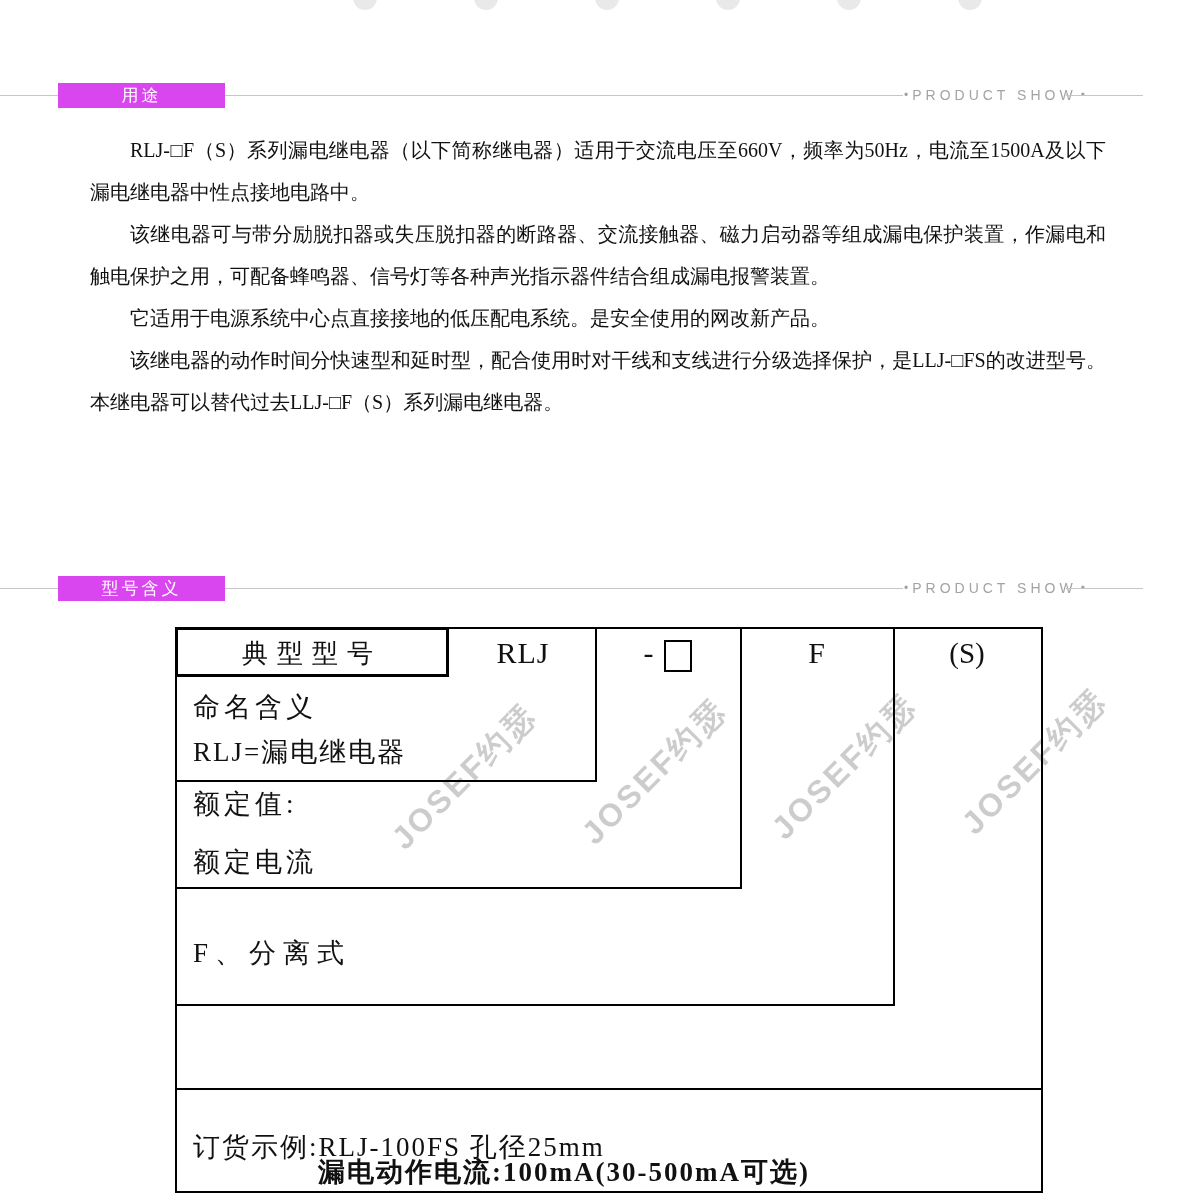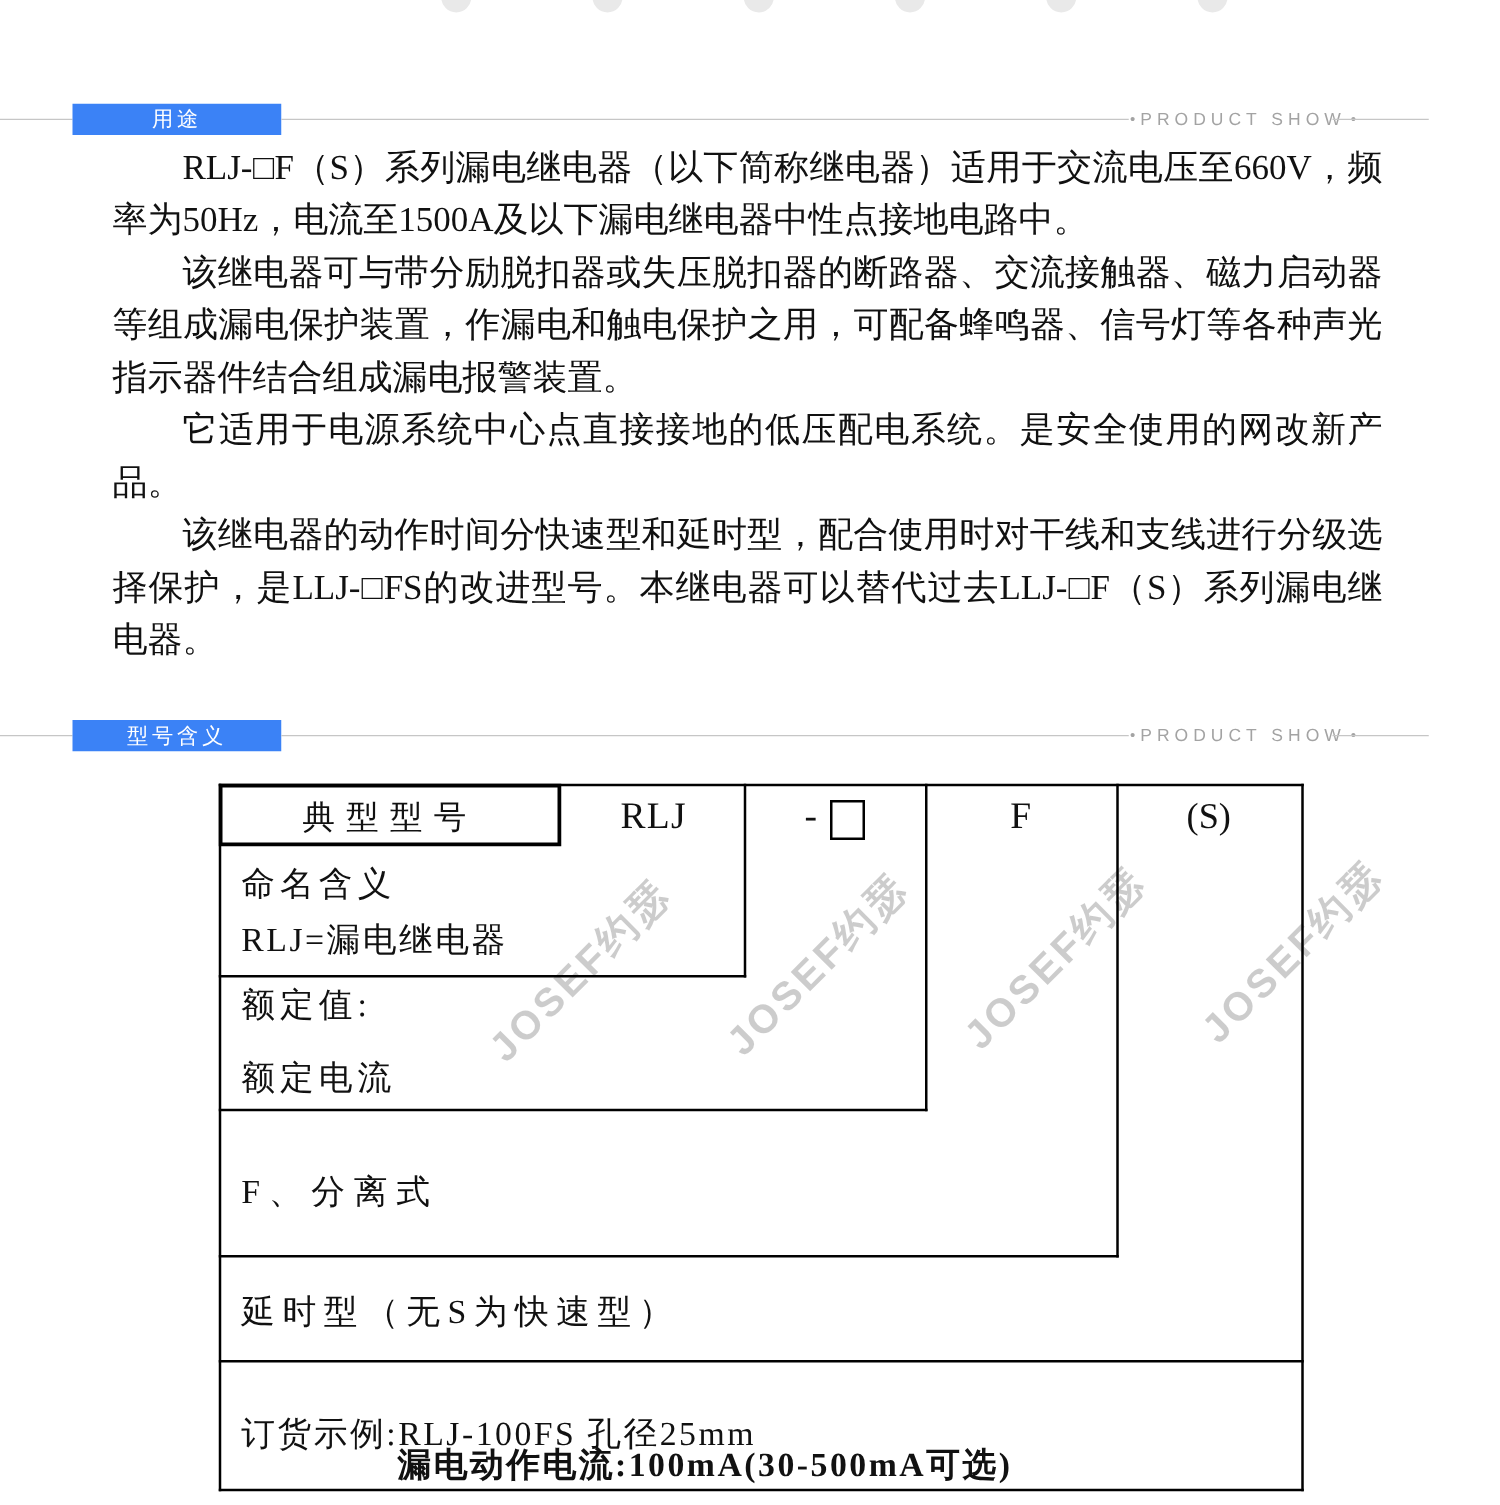--- a/index.html
+++ b/index.html
@@ -10,32 +10,32 @@
   
   .dot{position:absolute;top:-14px;width:24px;height:24px;border-radius:50%;background:#e9e9e9}
 
   
   .sec{position:absolute;left:0;width:1200px;height:26px}
   .sec .rule{position:absolute;top:12px;height:1px;background:#c6c6c6}
   .sec .rule-l{left:0;width:58px}
   .sec .rule-m{left:225px;width:678px}
   .sec .rule-r{left:1066px;width:77px}
   .sec .box{
-    position:absolute;left:58px;top:0;width:167px;height:25px;background:#3b82f6;color:#fff;
+    position:absolute;left:58px;top:0;width:167px;height:25px;background:#d946ef;color:#fff;
     font-family:"Liberation Sans","DejaVu Sans",sans-serif;font-size:17px;letter-spacing:3px;
     display:flex;align-items:center;justify-content:center;
   }
   .sec .ps{
     position:absolute;left:900px;top:4px;width:170px;text-align:center;white-space:nowrap;
     color:#a3a3a3;font-family:"Liberation Sans","DejaVu Sans",sans-serif;font-size:14px;letter-spacing:4px;
   }
   .sec .ps .b{letter-spacing:0;margin:0 4px;font-size:12px;vertical-align:1px}
 
   
-  .content{position:absolute;left:90px;top:114px;width:1016px;font-size:28px;line-height:42px;text-align:justify}
+  .content{position:absolute;left:90px;top:129px;width:1016px;font-size:20px;line-height:42px;text-align:justify}
   .content p{margin:0;text-indent:2em}
 
   
   #diagram{position:absolute;left:175px;top:627px;width:884px;height:566px;font-size:27px}
   .ln{position:absolute;background:#000}
   .hdrbox{position:absolute;left:0;top:0;width:274px;height:50px;border:3px solid #000;box-sizing:border-box}
   .hlabel{position:absolute;top:4px;height:44px;display:flex;align-items:center;justify-content:center;white-space:nowrap}
   .h-typical{left:0;width:274px;font-size:26px;letter-spacing:9px}
   .h-rlj{left:276px;width:144px;font-weight:normal;font-size:30px;letter-spacing:1px}
   .h-dash{left:420px;width:145px;font-size:30px}
@@ -120,21 +120,20 @@
     <span class="sq"></span>
   </div>
   <div class="hlabel h-f">F</div>
   <div class="hlabel h-s">(S)</div>
 
   <div class="rlabel r-naming1">命名含义</div>
   <div class="rlabel r-naming2">RLJ=漏电继电器</div>
   <div class="rlabel r-rated1">额定值:</div>
   <div class="rlabel r-rated2">额定电流</div>
   <div class="rlabel r-separate">F、分离式</div>
-  <div class="rlabel r-delay">延时型（无S为快速型）</div>
   <div class="rlabel r-order1">订货示例:RLJ-100FS 孔径25mm</div>
   <div class="rlabel r-order2">漏电动作电流:100mA(30-500mA可选)</div>
 </div>
 
 <div class="wm" style="left:370px;top:755px">JOSEF约瑟</div>
 <div class="wm" style="left:560px;top:750px">JOSEF约瑟</div>
 <div class="wm" style="left:750px;top:745px">JOSEF约瑟</div>
 <div class="wm" style="left:940px;top:740px">JOSEF约瑟</div>
 
 </body></html>

